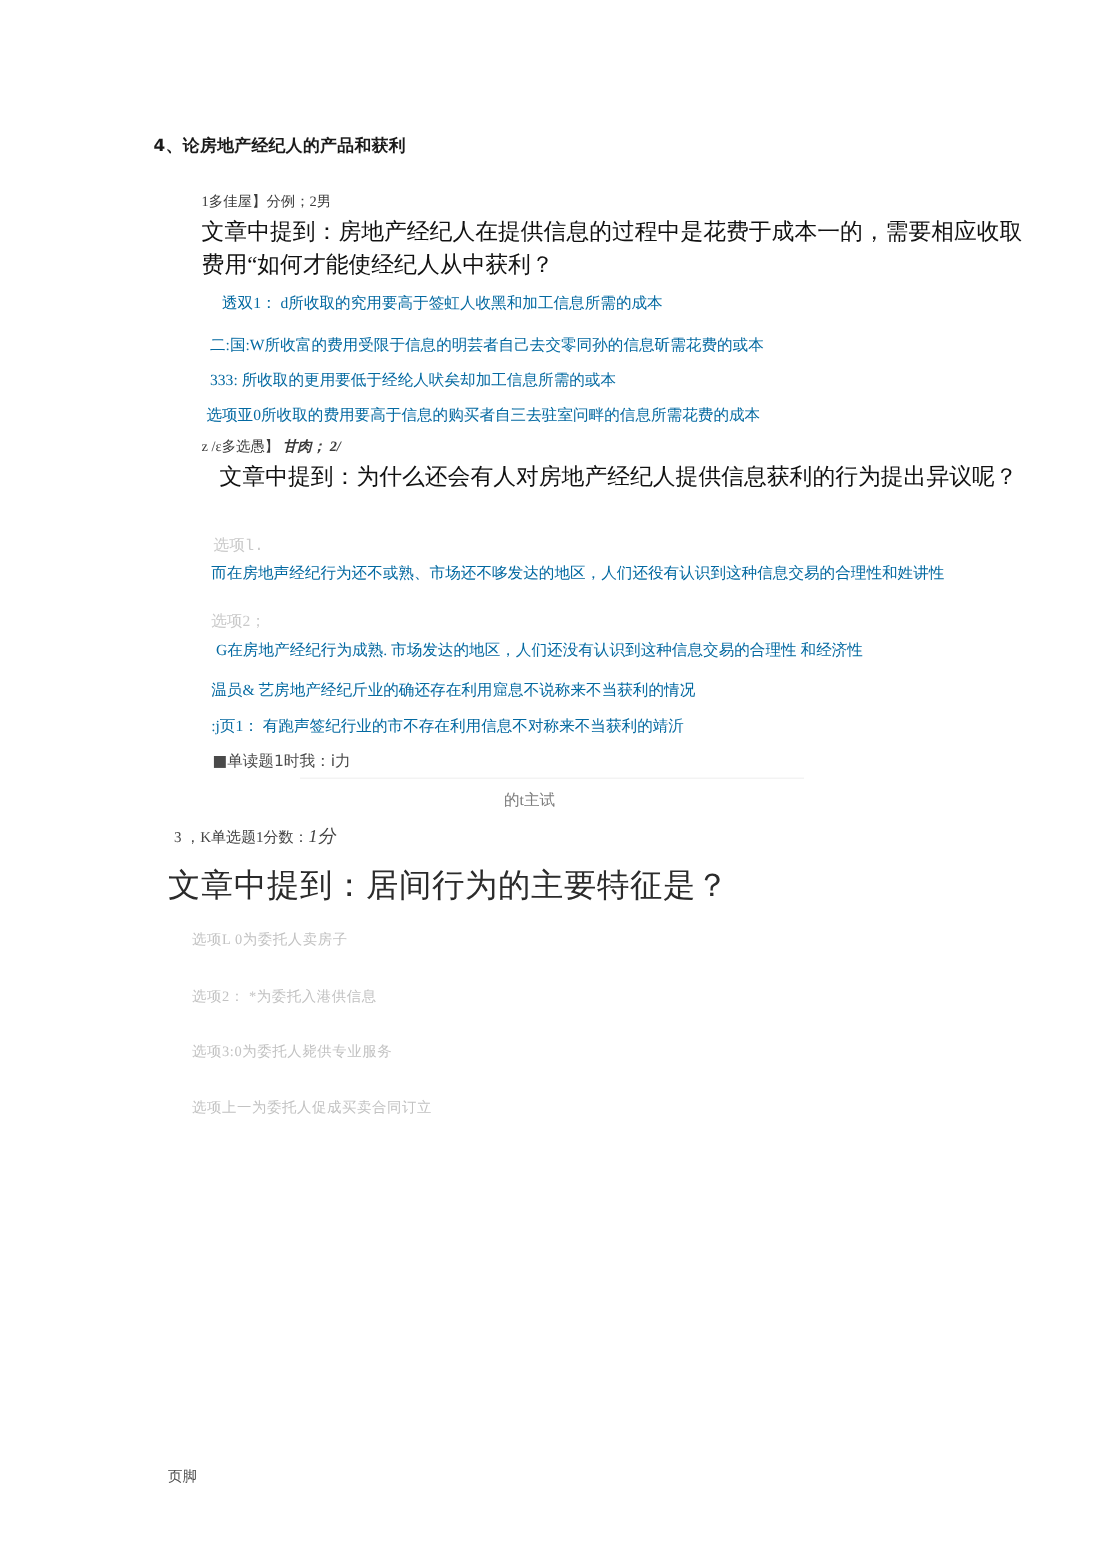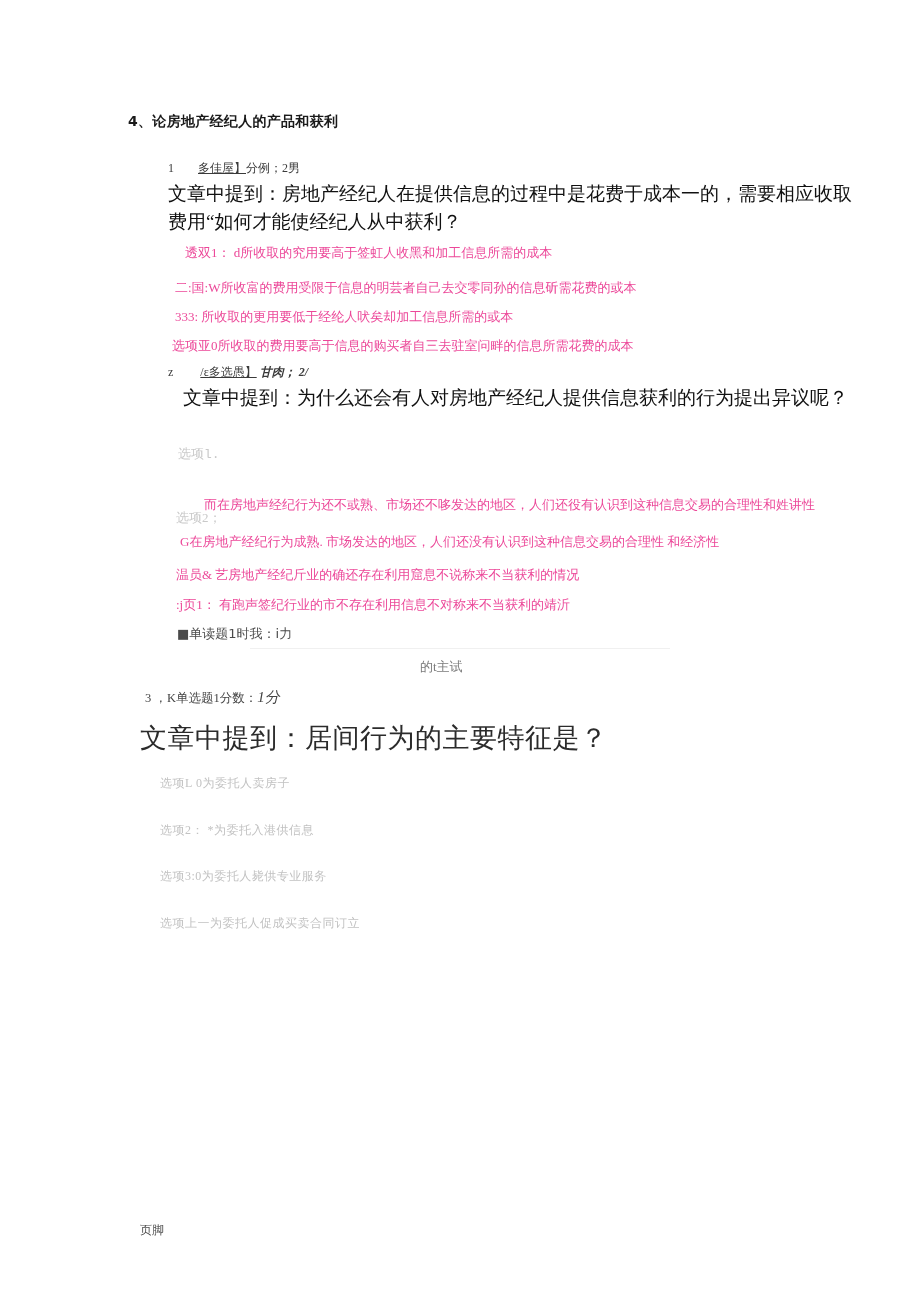--- a/index.html
+++ b/index.html
@@ -38,40 +38,38 @@
   .q-block {
     position: absolute;
   }
 
   .meta-line {
     font-size: 12px;
     color: #3a3a3a;
     font-family: "Liberation Serif", serif;
   }
   .meta-line .u {
-    text-decoration: underline;
-    margin-left: 24px;
   }
   .meta-strong {
     font-style: italic;
     font-weight: bold;
     text-align: right;
   }
 
   .q-stem {
     font-size: 19px;
     line-height: 1.45;
     color: #111;
     font-family: "Liberation Serif", "DejaVu Serif", serif;
   }
 
   .opt {
     font-size: 13px;
     line-height: 1.5;
-    color: #ec4899;
+    color: #0369a1;
     font-family: "Liberation Serif", serif;
   }
   .opt.light {
     color: #c9c9c9;
   }
 
   
   .q3-meta {
     position: absolute;
     left: 145px;
@@ -158,21 +156,21 @@
     <div class="meta-line">
       <span>z</span>
       <span class="u">/ε多选愚】</span>
       <span class="meta-strong">甘肉；   2/</span>
     </div>
   </div>
 
   <div class="q-block q-stem" style="left:168px; top:384px; width:680px;text-align:right;">文章中提到：为什么还会有人对房地产经纪人提供信息获利的行为提出异议呢？</div>
 
   <div class="q-block opt light" style="left:178px; top:445px;font-family:Liberation Mono, monospace;">选项l.</div>
-  <div class="q-block opt" style="left:176px; top:495px; width:700px;margin-left:28px;">而在房地声经纪行为还不或熟、市场还不哆发达的地区，人们还役有认识到这种信息交易的合理性和姓讲性</div>
+  <div class="q-block opt" style="left:176px; top:468px; width:700px;">而在房地声经纪行为还不或熟、市场还不哆发达的地区，人们还役有认识到这种信息交易的合理性和姓讲性</div>
   <div class="q-block opt light" style="left:176px; top:508px;">选项2；</div>
   <div class="q-block opt" style="left:180px; top:532px; width:720px;">G在房地产经纪行为成熟. 市场发达的地区，人们还没有认识到这种信息交易的合理性 和经济性</div>
   <div class="q-block opt" style="left:176px; top:565px; width:720px;">温员&amp; 艺房地产经纪斤业的确还存在利用窟息不说称来不当获利的情况</div>
   <div class="q-block opt" style="left:176px; top:595px; width:720px;">:j页1：      有跑声签纪行业的市不存在利用信息不对称来不当获利的靖沂</div>
 
   <div class="faint-row" style="top:625px;">■单读题1时我：i力</div>
   <div class="faint-dots" style="top:648px;"></div>
   <div class="faint-row2" style="top:658px;">的t主试</div>
 
   <div class="q3-meta" style="top:688px;">

